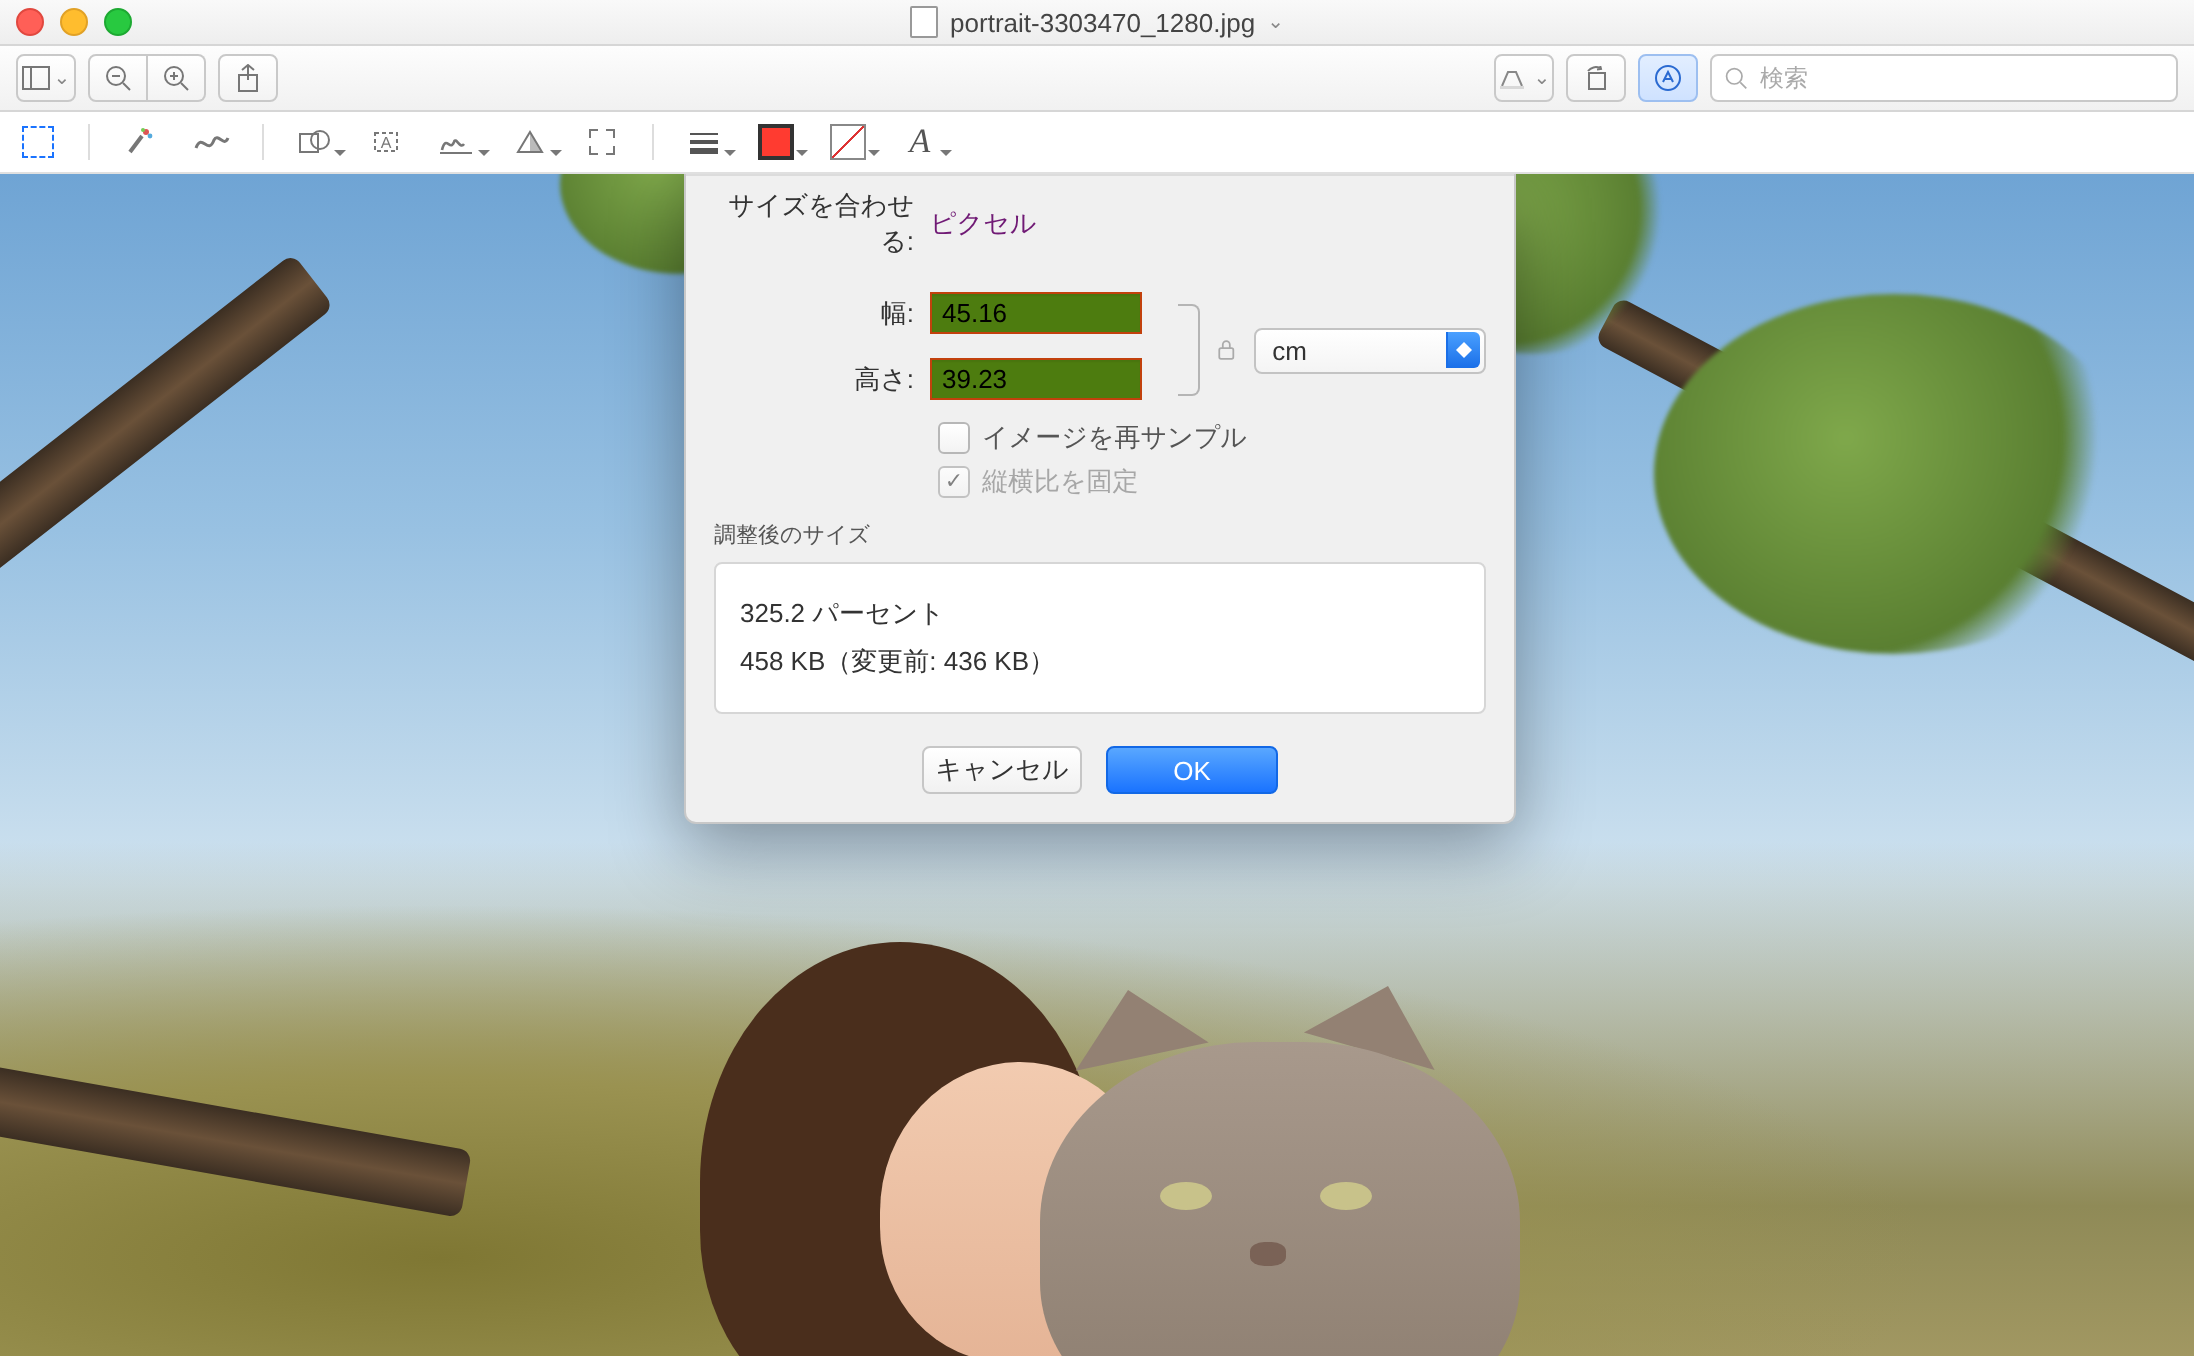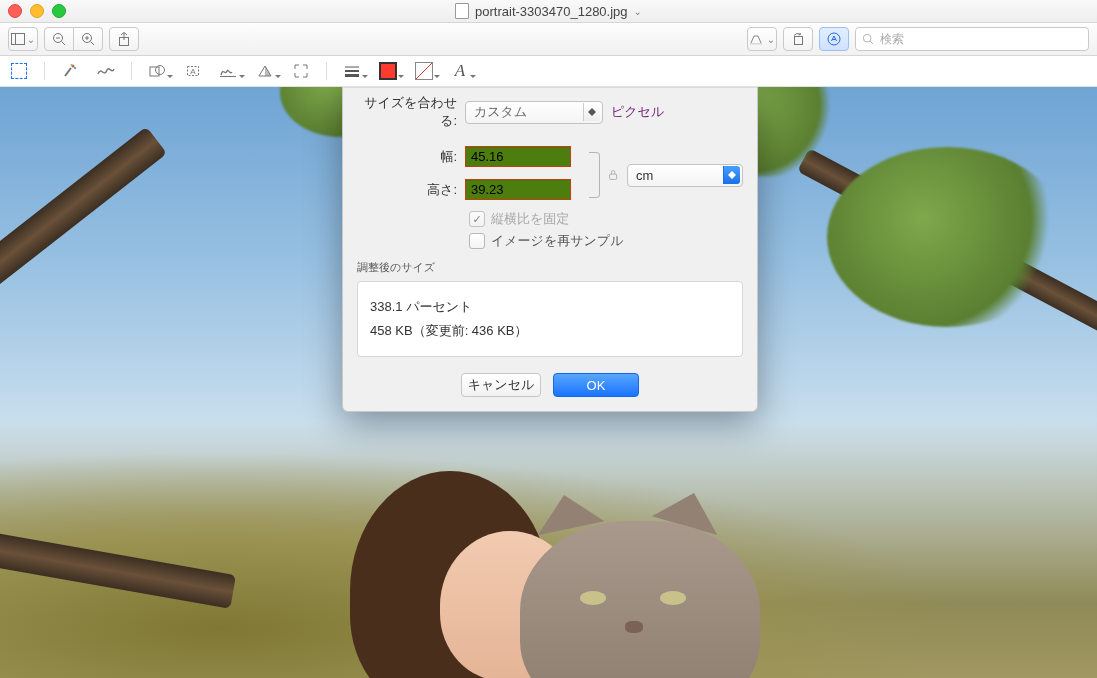--- a/index.html
+++ b/index.html
@@ -261,24 +261,20 @@
       <div class="cat-eye e1"></div>
         <div class="cat-eye e2"></div>
       <div class="cat-nose"></div>
     </div>
   </div>
 
   <div class="dialog">
     <div class="dlg-section" style="border-top:1px solid #dcdcdc;">
       <div class="row">
         <div class="lbl">サイズを合わせる:</div>
-        <div class="select" style="width:110px">
-          <span>カスタム</span>
-          <span class="arrows"></span>
-        </div>
         <span style="color:#701a75">ピクセル</span>
       </div>
 
       <div class="row" style="align-items:flex-start;margin-top:16px;">
         <div class="dim-rows">
           <div class="row" style="margin:0;">
             <div class="lbl">幅:</div>
             <input class="input" value="45.16" style="">
           </div>
           <div class="row" style="margin:0;">
@@ -291,34 +287,34 @@
             <rect x="3" y="6" width="8" height="6" rx="1" fill="none" stroke="#aaa"></rect>
             <path d="M5 6 V4 a2 2 0 0 1 4 0 V6" fill="none" stroke="#aaa"></path>
           </svg>
         <div class="select blue" style="width:100px;margin-top:18px;color:#333">
           <span>cm</span>
           <span class="arrows"></span>
         </div>
       </div>
 
 
+      <div class="checkbox">
+        <span class="cb"></span>
+        <span>イメージを再サンプル</span>
+      </div>
       <div class="checkbox disabled">
         <span class="cb checked disabled"></span>
         <span>縦横比を固定</span>
       </div>
-      <div class="checkbox">
-        <span class="cb"></span>
-        <span>イメージを再サンプル</span>
-      </div>
     </div>
 
     <div class="dlg-h" style="padding-top:8px">調整後のサイズ</div>
     <div style="padding:0 6px 4px 6px;">
       <div class="result-box">
-        <p>338.1 パーセント</p>
+        <p>325.2 パーセント</p>
         <p>458 KB（変更前: 436 KB）</p>
       </div>
     </div>
 
     <div class="btnbar">
       <div class="btn">
           <span>キャンセル</span>
         </div>
       <div class="btn primary">
           <span>OK</span>

